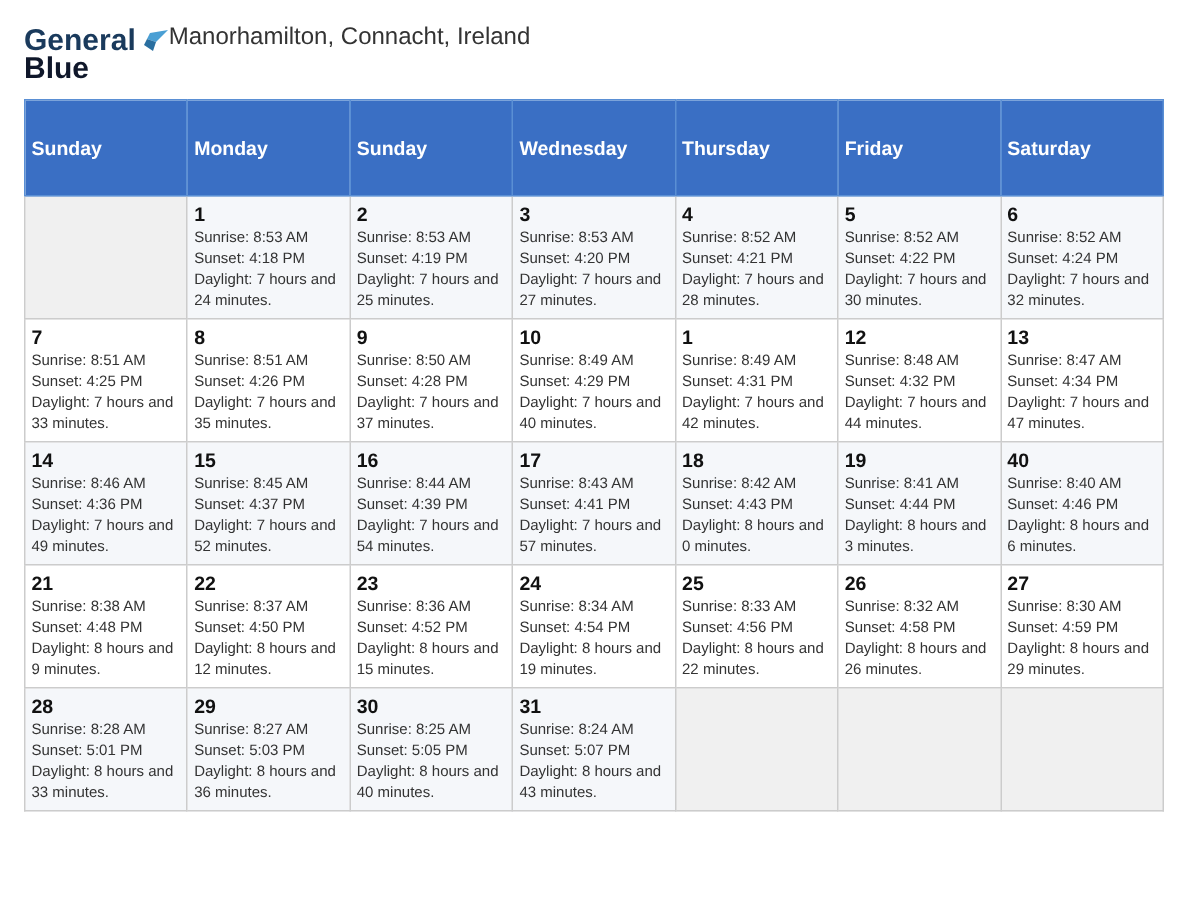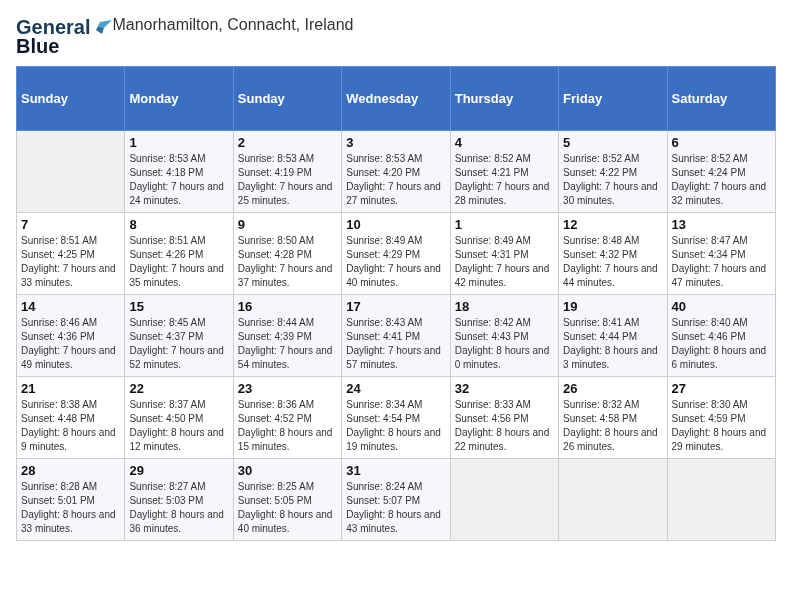--- a/index.html
+++ b/index.html
@@ -208,21 +208,21 @@
         </td>
         <td>
           <span class="day-number">23</span>
           <div class="day-info">Sunrise: 8:36 AM<br>Sunset: 4:52 PM<br>Daylight: 8 hours and 15 minutes.</div>
         </td>
         <td>
           <span class="day-number">24</span>
           <div class="day-info">Sunrise: 8:34 AM<br>Sunset: 4:54 PM<br>Daylight: 8 hours and 19 minutes.</div>
         </td>
         <td>
-          <span class="day-number">32</span>
+          <span class="day-number">25</span>
           <div class="day-info">Sunrise: 8:33 AM<br>Sunset: 4:56 PM<br>Daylight: 8 hours and 22 minutes.</div>
         </td>
         <td>
           <span class="day-number">26</span>
           <div class="day-info">Sunrise: 8:32 AM<br>Sunset: 4:58 PM<br>Daylight: 8 hours and 26 minutes.</div>
         </td>
         <td>
           <span class="day-number">27</span>
           <div class="day-info">Sunrise: 8:30 AM<br>Sunset: 4:59 PM<br>Daylight: 8 hours and 29 minutes.</div>
         </td>

